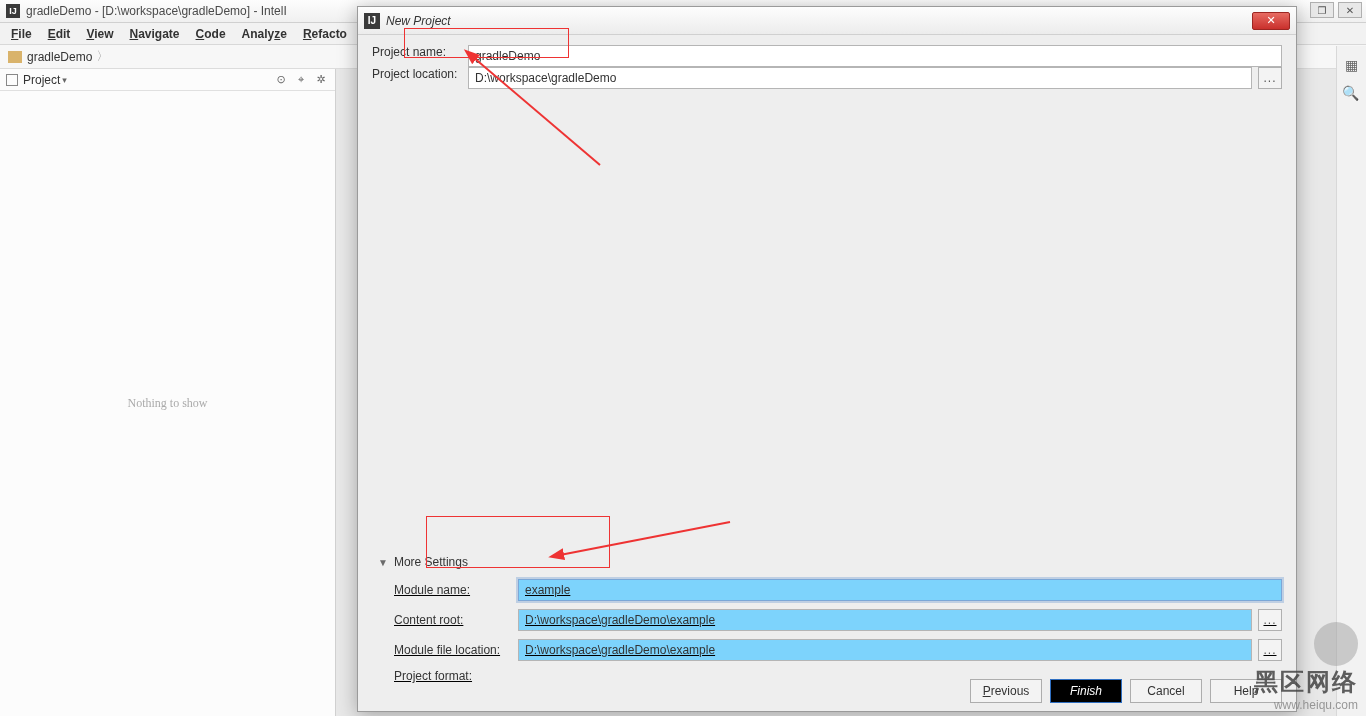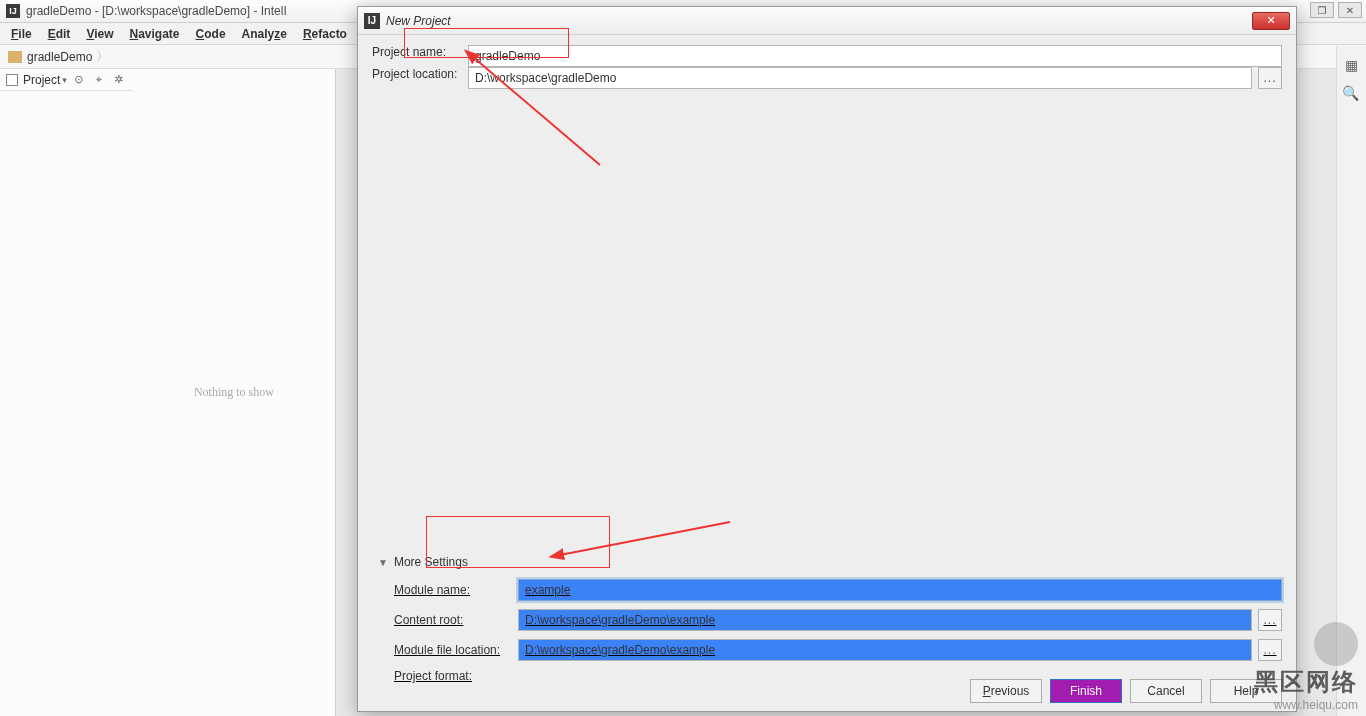--- a/index.html
+++ b/index.html
@@ -15,21 +15,21 @@
 
 .ide-menubar { height: 22px; background: #f2f2f2; border-bottom: 1px solid #d8d8d8; display:flex; align-items:center; padding: 0 4px; gap: 2px; }
 .ide-menubar .menu-item { padding: 2px 7px; color:#333;font-weight:bold; }
 .ide-menubar .menu-item u { text-decoration: underline; }
 
 .ide-breadcrumb { height: 24px; background:#f7f7f7; border-bottom:1px solid #dcdcdc; display:flex; align-items:center; padding: 0 8px; color:#333; }
 .ide-breadcrumb .folder-icon { width:14px; height:12px; background:#d9b36b; margin-right:5px; display:inline-block; }
 .ide-breadcrumb .chev { color:#999; margin: 0 4px; }
 
 .ide-body { position:absolute; top: 69px; left:0; right:0; bottom:0; display:flex; }
-.project-panel { width: 336px; border-right: 1px solid #d0d0d0; background:#fcfcfc; display:flex; flex-direction:row; }
+.project-panel { width: 336px; border-right: 1px solid #d0d0d0; background:#fcfcfc; display:flex; flex-direction:column; }
 .project-panel-header { height: 22px; border-bottom:1px solid #e0e0e0; display:flex; align-items:center; padding: 0 6px; color:#333; }
 .project-panel-header .proj-icon { width:12px; height:12px; border:1px solid #888; margin-right:5px; }
 .project-panel-header .spacer { flex: 1; }
 .project-panel-header .tool-icon { width:16px; height:16px; margin-left:4px; color:#666; display:inline-flex; align-items:center; justify-content:center; font-size:11px; }
 .project-panel-header .chev-down { font-size:9px; color:#666; margin-left:2px; }
 .project-empty { flex:1; display:flex; align-items:center; justify-content:center; color:#aaa;font-family:Liberation Serif, serif; }
 
 .right-gutter { width: 30px; background:#f2f2f2; border-left:1px solid #d8d8d8; position:absolute; right:0; top:46px; bottom:0; display:flex; flex-direction:column; align-items:center; padding-top:10px; gap:10px; }
 .right-gutter .g-icon { width:18px; height:18px; color:#666; display:flex; align-items:center; justify-content:center; font-size:14px; }
 
@@ -47,29 +47,29 @@
 .form-row .lbl { width: 96px; color:#333; }
 .form-row input[type=text] { flex:1; height:22px; border:1px solid #b5b5b5; background:#fff; padding: 0 6px; color:#333; }
 .form-row .browse-btn { width:24px; height:22px; margin-left:6px; border:1px solid #b0b0b0; background:#f3f3f3; display:inline-flex; align-items:center; justify-content:center; letter-spacing:1px; color:#555; }
 
 .more-section { position:absolute; left:14px; right:14px; top: 520px; }
 .more-header { display:flex; align-items:center; color:#333; margin-bottom:10px; margin-left:6px; }
 .more-header .tri { color:#6a6a6a; margin-right:6px; font-size:10px; }
 .more-body { padding-left: 22px; text-decoration: underline; }
 .more-row { display:flex; align-items:center; margin-bottom: 8px; }
 .more-row .lbl2 { width: 124px; color:#333; }
-.more-row input[type=text] { flex:1; height:22px; border:1px solid #b5b5b5; background:#3b82f6; padding: 0 6px; color:#333; }
+.more-row input[type=text] { flex:1; height:22px; border:1px solid #b5b5b5; background:#7dd3fc; padding: 0 6px; color:#333; }
 .more-row input.focused { border:1px solid #7ba7d7; box-shadow: 0 0 0 2px rgba(120,160,210,.4); }
 .more-row .browse-btn { width:24px; height:22px; margin-left:6px; border:1px solid #b0b0b0; background:#f3f3f3; display:inline-flex; align-items:center; justify-content:center; letter-spacing:1px; color:#555; }
 .more-row .combo { flex:1; height:22px; border:1px solid #b5b5b5; background:#fff; display:flex; align-items:center; padding: 0 6px; color:#333; position:relative; }
 .more-row .combo .dd { position:absolute; right:0; top:0; width:20px; height:100%; background:#3e7bd6; color:#fff; display:flex; align-items:center; justify-content:center; font-size:9px; }
 
 .dialog-buttons { position:absolute; right: 14px; bottom: 8px; display:flex; gap:8px; }
 .dlg-btn { min-width:72px; height:24px; border:1px solid #adadad; background:#f3f3f3; color:#333; display:inline-flex; align-items:center; justify-content:center; padding: 0 10px; }
-.dlg-btn.primary { background:#a21caf; border-color:#2f6fc2; color:#fff; }
+.dlg-btn.primary { background:#000000; border-color:#2f6fc2; color:#fff;font-style:italic; }
 .dlg-btn u { text-decoration: underline; }
 
 
 .anno { position:absolute; border:1px solid #e33; pointer-events:none; z-index:20; }
 .arrow-svg { position:absolute; z-index:21; pointer-events:none; }
 
 
 .watermark { position:absolute; right: 8px; bottom: 4px; z-index: 50; text-align:right; color:#555; opacity:.85; pointer-events:none;}
 .watermark .logo { width:44px; height:44px; background:#999; border-radius:22px; margin-left:auto; opacity:.55; }
 .watermark .t1 { font-size:24px; font-weight:bold; color:#444; letter-spacing:2px;margin-left:6px; }

